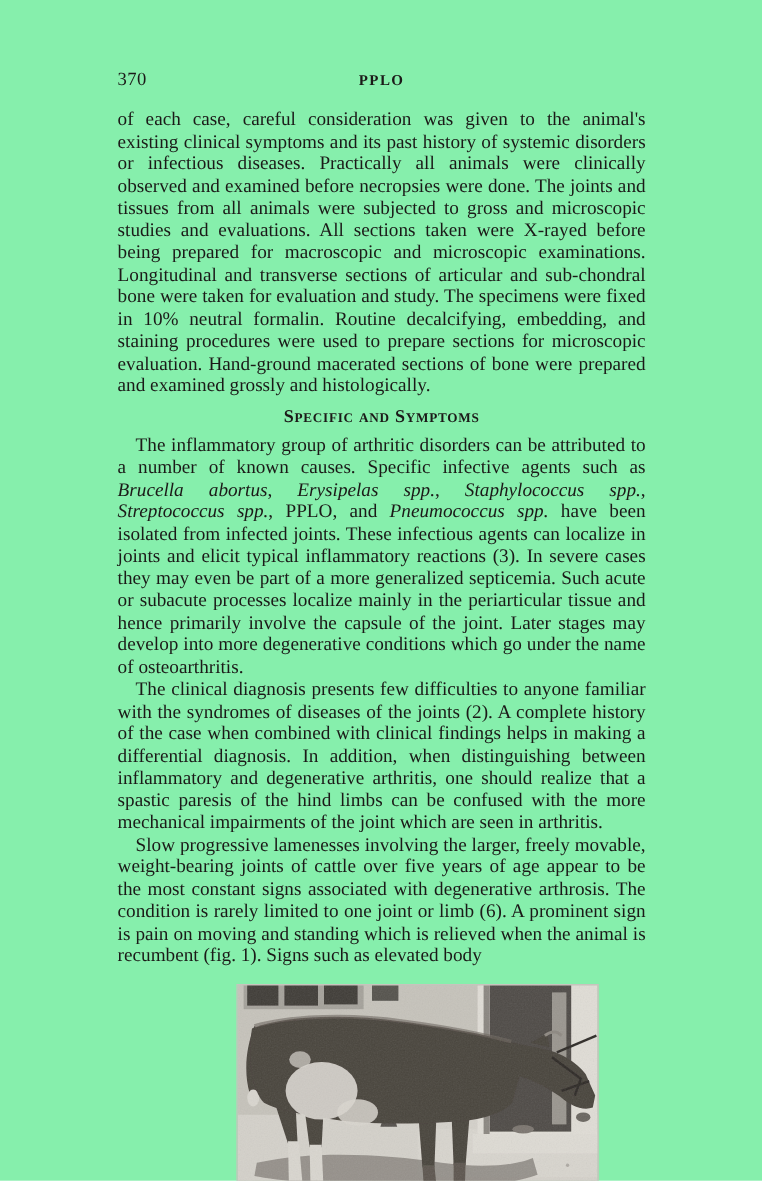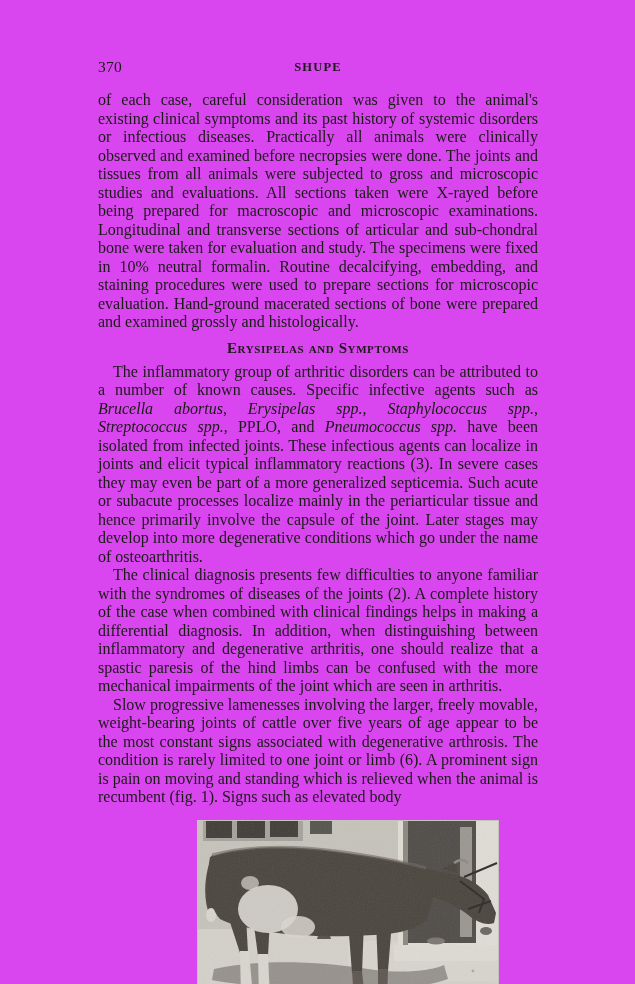--- a/index.html
+++ b/index.html
@@ -4,21 +4,21 @@
 <style>
   html, body { margin: 0; padding: 0; }
   body {
     width: 635px; height: 984px;
     background: #fdfdfc;
     font-family: "Liberation Serif", serif;
     color: #1b1a18;
     position: relative;
     overflow: hidden;
   }
-  .page { position: absolute; inset: 0; background: #d946ef; }
+  .page { position: absolute; inset: 0; background: #86efac; }
   .content { position: absolute; left: 98px; top: 58px; width: 440px; }
 
   .header { position: relative; height: 20px; margin-bottom: 13px; }
   .page-num {
     position: absolute; left: 0; top: 0;
     font-size: 15.5px; letter-spacing: 0.3px;
   }
   .running-head {
     position: absolute; left: 0; right: 0; top: 2px;
     text-align: center;
@@ -51,26 +51,26 @@
   .photo-frame svg { display: block; }
 </style>
 </head>
 <body>
 
 <div class="page">
   <div class="content">
 
     <div class="header">
       <span class="page-num">370</span>
-      <span class="running-head">SHUPE</span>
+      <span class="running-head">PPLO</span>
     </div>
 
     <p class="para"><span>of each case, careful consideration was given to the animal's existing clinical symptoms and its past history of systemic disorders or infectious diseases. Practically all animals were clinically observed and examined before necropsies were done. The joints and tissues from all animals were subjected to gross and microscopic studies and evaluations. All sections taken were X-rayed before being prepared for macroscopic and microscopic examinations. Longitudinal and transverse sections of articular and sub-chondral bone were taken for evaluation and study. The specimens were fixed in 10% neutral formalin. Routine decalcifying, embedding, and staining procedures were used to prepare sections for microscopic evaluation. Hand-ground macerated sections of bone were prepared and examined grossly and histologically.</span></p>
 
-    <h2 class="section-heading">Erysipelas and Symptoms</h2>
+    <h2 class="section-heading">Specific and Symptoms</h2>
 
     <p class="para indent"><span>The inflammatory group of arthritic disorders can be attributed to a number of known causes. Specific infective agents such as </span><em>Brucella abortus</em><span>, </span><em>Erysipelas spp.</em><span>, </span><em>Staphylococcus spp.</em><span>, </span><em>Streptococcus spp.</em><span>, PPLO, and </span><em>Pneumococcus spp.</em><span> have been isolated from infected joints. These infectious agents can localize in joints and elicit typical inflammatory reactions (3). In severe cases they may even be part of a more generalized septicemia. Such acute or subacute processes localize mainly in the periarticular tissue and hence primarily involve the capsule of the joint. Later stages may develop into more degenerative conditions which go under the name of osteoarthritis.</span></p>
     <p class="para indent"><span>The clinical diagnosis presents few difficulties to anyone familiar with the syndromes of diseases of the joints (2). A complete history of the case when combined with clinical findings helps in making a differential diagnosis. In addition, when distinguishing between inflammatory and degenerative arthritis, one should realize that a spastic paresis of the hind limbs can be confused with the more mechanical impairments of the joint which are seen in arthritis.</span></p>
     <p class="para indent"><span>Slow progressive lamenesses involving the larger, freely movable, weight-bearing joints of cattle over five years of age appear to be the most constant signs associated with degenerative arthrosis. The condition is rarely limited to one joint or limb (6). A prominent sign is pain on moving and standing which is relieved when the animal is recumbent (fig. 1). Signs such as elevated body</span></p>
 
     <figure class="figure-block">
       <div class="photo-frame" title="Black-and-white photograph: eight-year-old Guernsey cow standing side-on facing right, legs camped under the body, in front of a light wall with windows at upper left and a dark doorway at upper right; strong shadow on the ground beneath the cow">
         <svg width="300" height="196" viewBox="0 0 300 196">
           <defs>
             <filter id="grainF" x="0" y="0" width="100%" height="100%">

